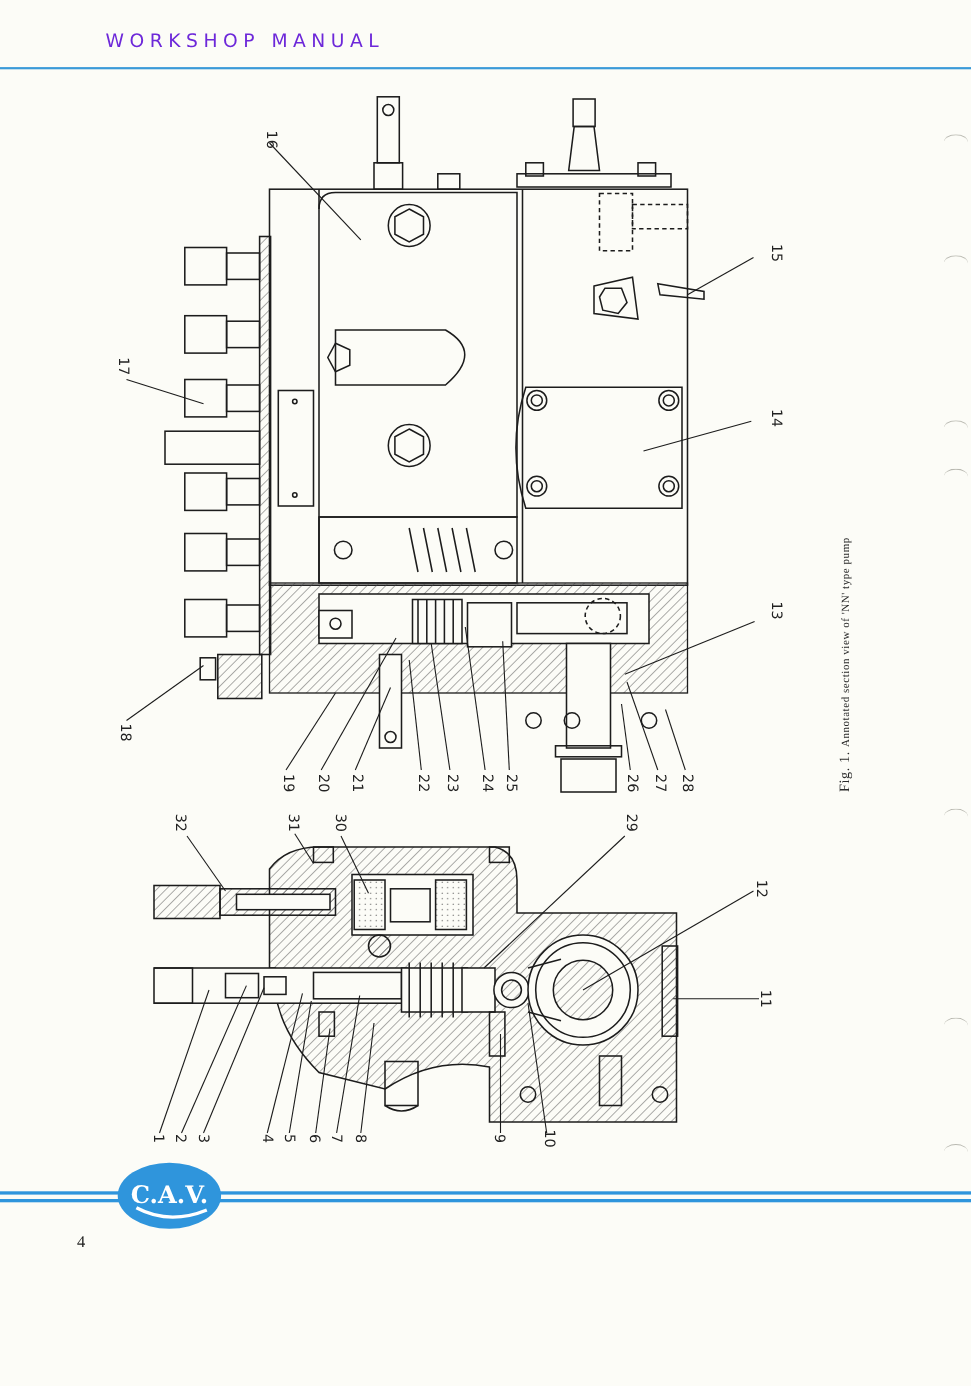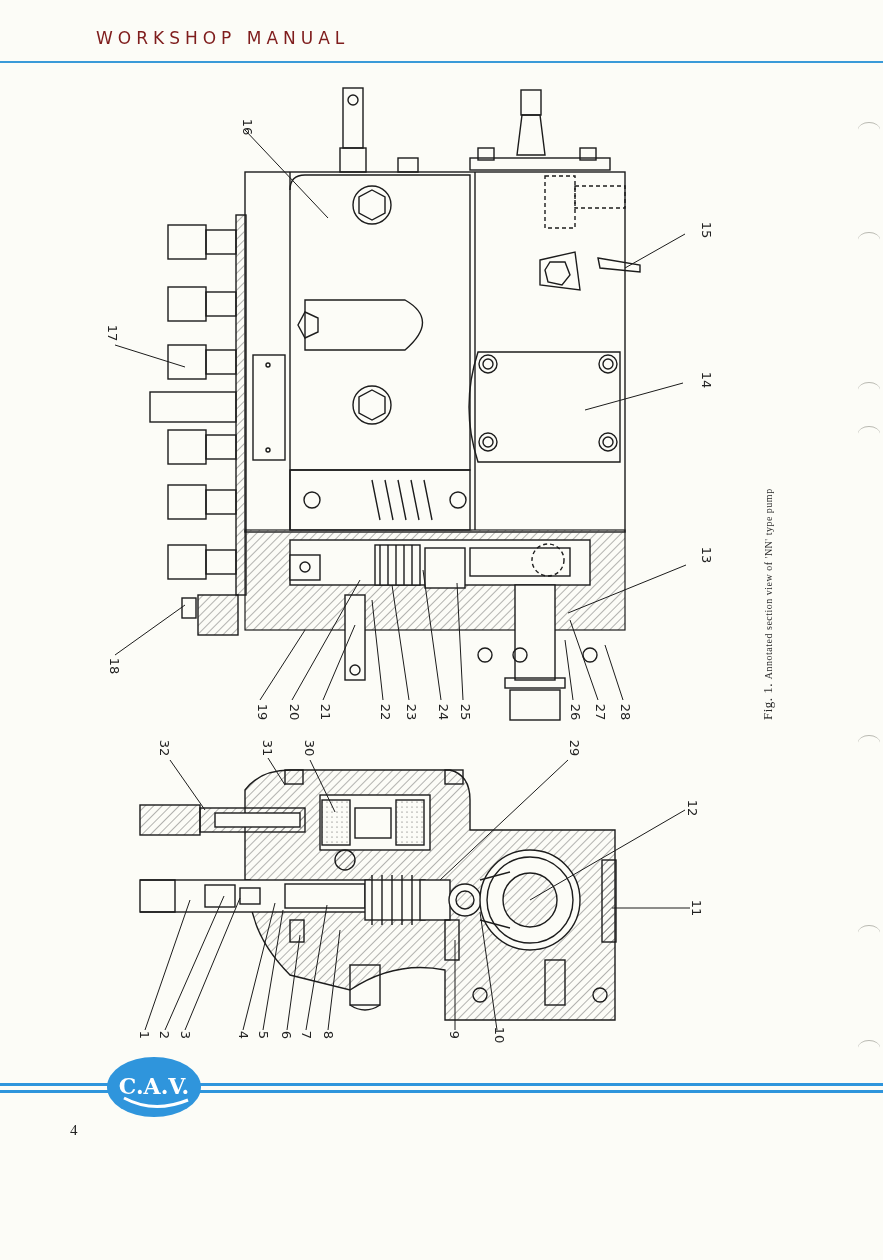--- a/index.html
+++ b/index.html
@@ -1,17 +1,17 @@
 <!DOCTYPE html>
 <html><head>
 <meta charset="utf-8">
 <style>
   html,body{margin:0;padding:0;}
   body{width:883px;height:1260px;background:#fcfcf7;position:relative;overflow:hidden;font-family:"Liberation Sans",sans-serif;color:#1a1a1a;}
-  .header-title{position:absolute;left:96px;top:28px;font-family:"DejaVu Sans",sans-serif;font-size:17px;letter-spacing:5px;color:#7f1d1d;}
+  .header-title{position:absolute;left:96px;top:28px;font-family:"DejaVu Sans",sans-serif;font-size:17px;letter-spacing:5px;color:#6d28d9;}
   .header-rule{position:absolute;left:0;top:61px;width:883px;height:2px;background:#3a9ad8;}
   .diagram{position:absolute;left:0;top:70px;width:883px;height:1000px;}
   .caption{position:absolute;left:760px;top:720px;transform-origin:0 0;transform:rotate(-90deg);font-family:"Liberation Serif",serif;font-size:13px;color:#2a2a2a;white-space:nowrap;letter-spacing:0.5px;}
   .caption .sc{font-size:10px;}
   .footer-rule1{position:absolute;left:0;top:1083px;width:883px;height:3px;background:#2f95dc;}
   .footer-rule2{position:absolute;left:0;top:1090px;width:883px;height:3px;background:#2f95dc;}
   .logo{position:absolute;left:106px;top:1056px;width:96px;height:62px;}
   .page-num{position:absolute;left:70px;top:1122px;font-family:"Liberation Serif",serif;font-size:15px;color:#222;}
   .punch{position:absolute;left:858px;width:22px;height:14px;border-top:1px solid #b8b8b0;border-radius:50% 50% 0 0;}
   .lbl{font-family:"DejaVu Sans",sans-serif;font-size:13px;fill:#222;}

